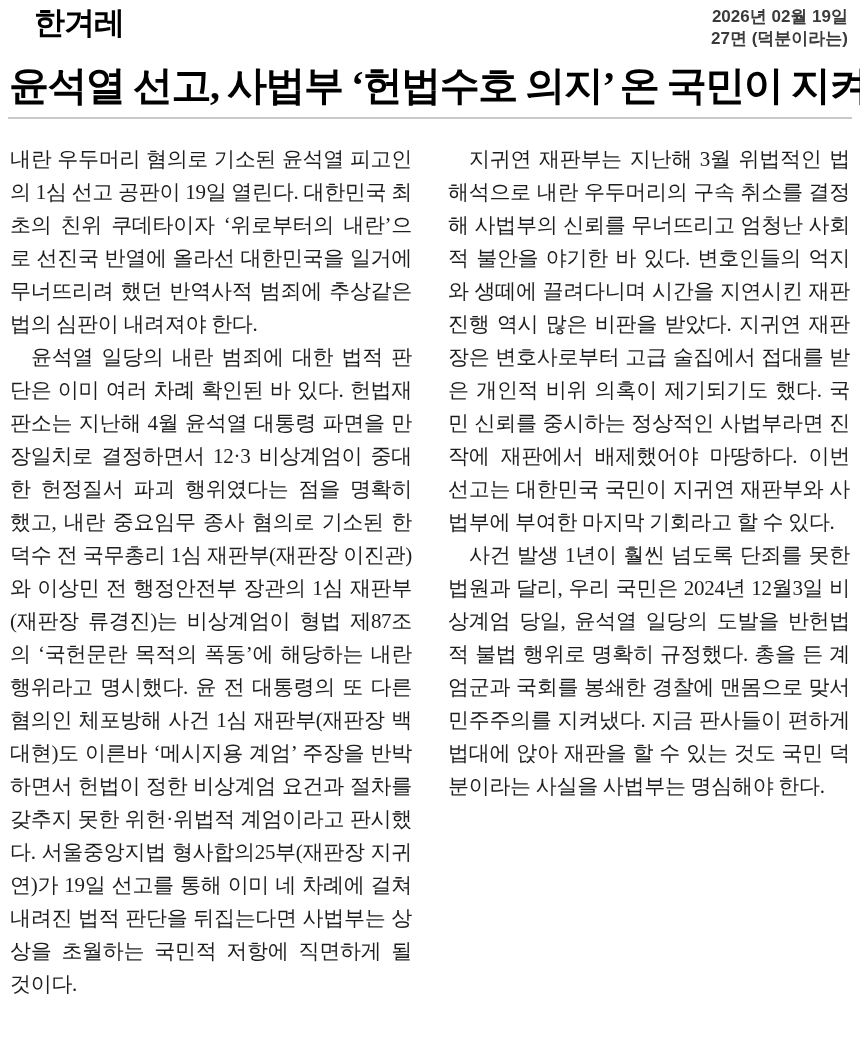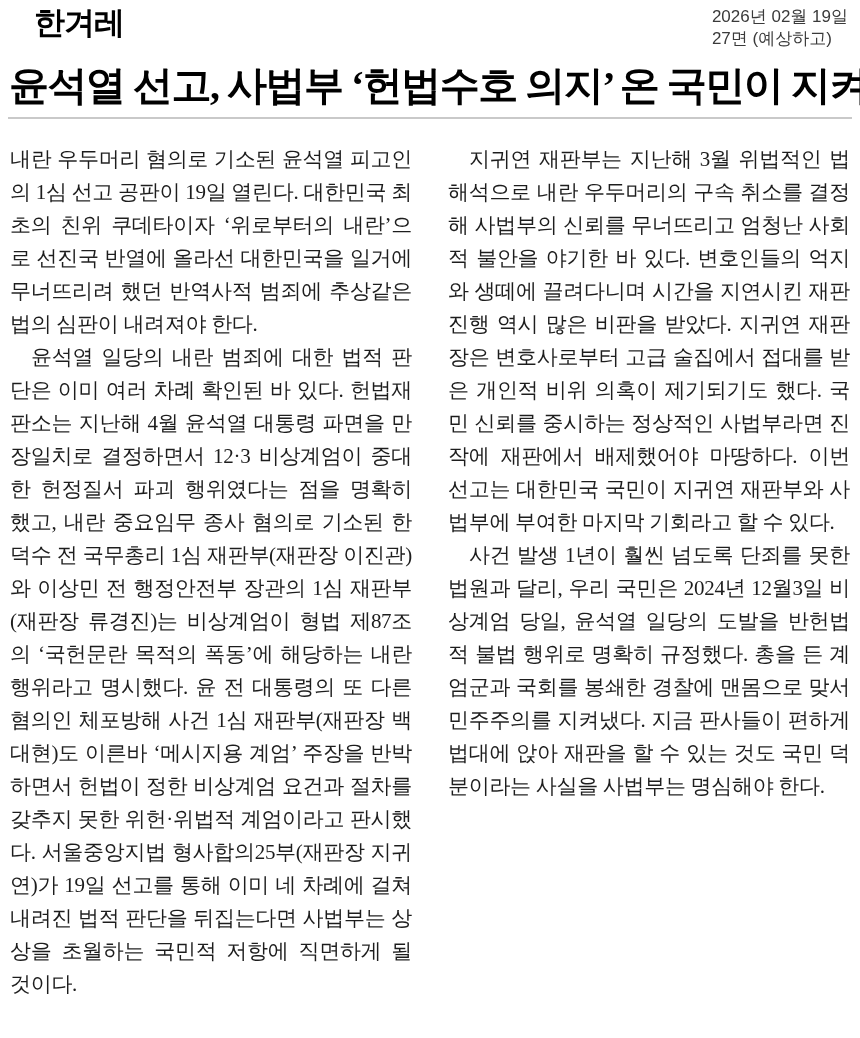--- a/index.html
+++ b/index.html
@@ -24,25 +24,27 @@
   .logo {
     font-family: Liberation Sans, sans-serif;
     font-weight: 900;
     font-size: 31px;
     letter-spacing: -1px;
     color: #000;
     margin-left: 24px;
     line-height: 1.1;
   }
   .dateline {
+    text-align: right;
     font-family: "Liberation Sans", "DejaVu Sans", sans-serif;
     font-size: 17px;
     line-height: 1.3;
     color: #3a3a3a;
     margin-right: 2px;
+    font-weight: bold;
   }
 
   
   h1.headline {
     margin-top: 12px;
     font-size: 40px;
     font-weight: 800;
     color: #000;
     letter-spacing: -1.5px;
     white-space: nowrap;
@@ -77,21 +79,21 @@
 </style>
 </head>
 <body>
 
 <div class="page">
 
   <div class="masthead">
     <div class="logo">한겨레</div>
     <div class="dateline">
       <div>2026년 02월 19일</div>
-      <div>27면 (예상하고)</div>
+      <div>27면 (덕분이라는)</div>
     </div>
   </div>
 
   <h1 class="headline">윤석열 선고, 사법부 ‘헌법수호 의지’ 온 국민이 지켜본다</h1>
 
   <hr class="headline-divider">
 
   <div class="article-body">
     <div class="column col-left">
         <p>내란 우두머리 혐의로 기소된 윤석열 피고인의 1심 선고 공판이 19일 열린다. 대한민국 최초의 친위 쿠데타이자 ‘위로부터의 내란’으로 선진국 반열에 올라선 대한민국을 일거에 무너뜨리려 했던 반역사적 범죄에 추상같은 법의 심판이 내려져야 한다.</p>

